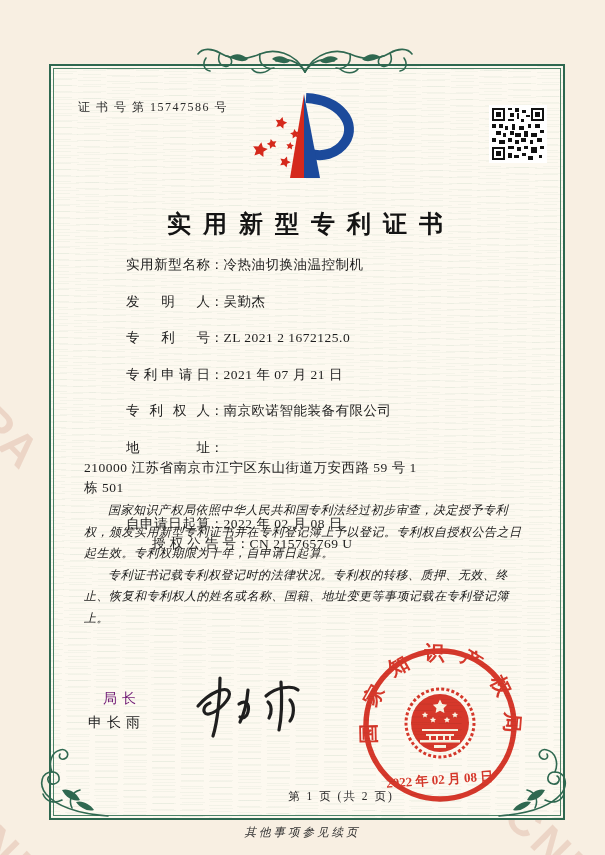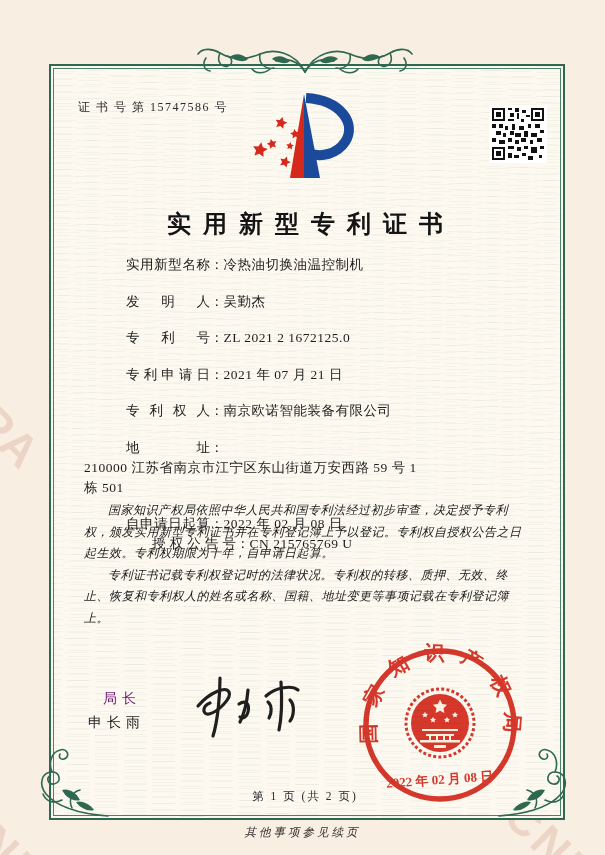--- a/index.html
+++ b/index.html
@@ -63,21 +63,21 @@
     font-size:12px;line-height:21.5px;font-style:italic;color:#1a1a1a;}
   .paras p{margin:0;text-indent:2em;letter-spacing:0.5px;}
   
   .sig-title{position:absolute;left:96px;top:690px;z-index:3;font-size:14px;letter-spacing:5px;color:#701a75;margin-left:7px;}
   .sig-name{position:absolute;left:88px;top:714px;z-index:3;font-size:14px;letter-spacing:5px;color:#222;}
   .sig-hand{position:absolute;left:182px;top:672px;z-index:3;}
   
   .seal{position:absolute;left:356px;top:643px;z-index:4;mix-blend-mode:multiply;}
   
   .page-info{position:absolute;left:49px;top:789px;width:512px;z-index:3;
-    text-align:center;font-size:11.5px;letter-spacing:2px;color:#2b2b2b;}
+    text-align:center;font-size:11.5px;letter-spacing:2px;color:#2b2b2b;padding-left:36px;}
   .foot-note{position:absolute;left:0;top:825px;width:605px;z-index:3;
     text-align:center;font-size:11.5px;letter-spacing:3px;font-style:italic;color:#333;}
 </style>
 </head>
 <body>
 
 <div class="wm wm-pink" style="left:-95px;top:-85px;">CNIPA</div>
 <div class="wm wm-tan" style="left:110px;top:78px;">CNIPA</div>
 <div class="wm wm-tan" style="left:360px;top:248px;">CNIPA</div>
 <div class="wm wm-tan" style="left:130px;top:525px;">CNIPA</div>

